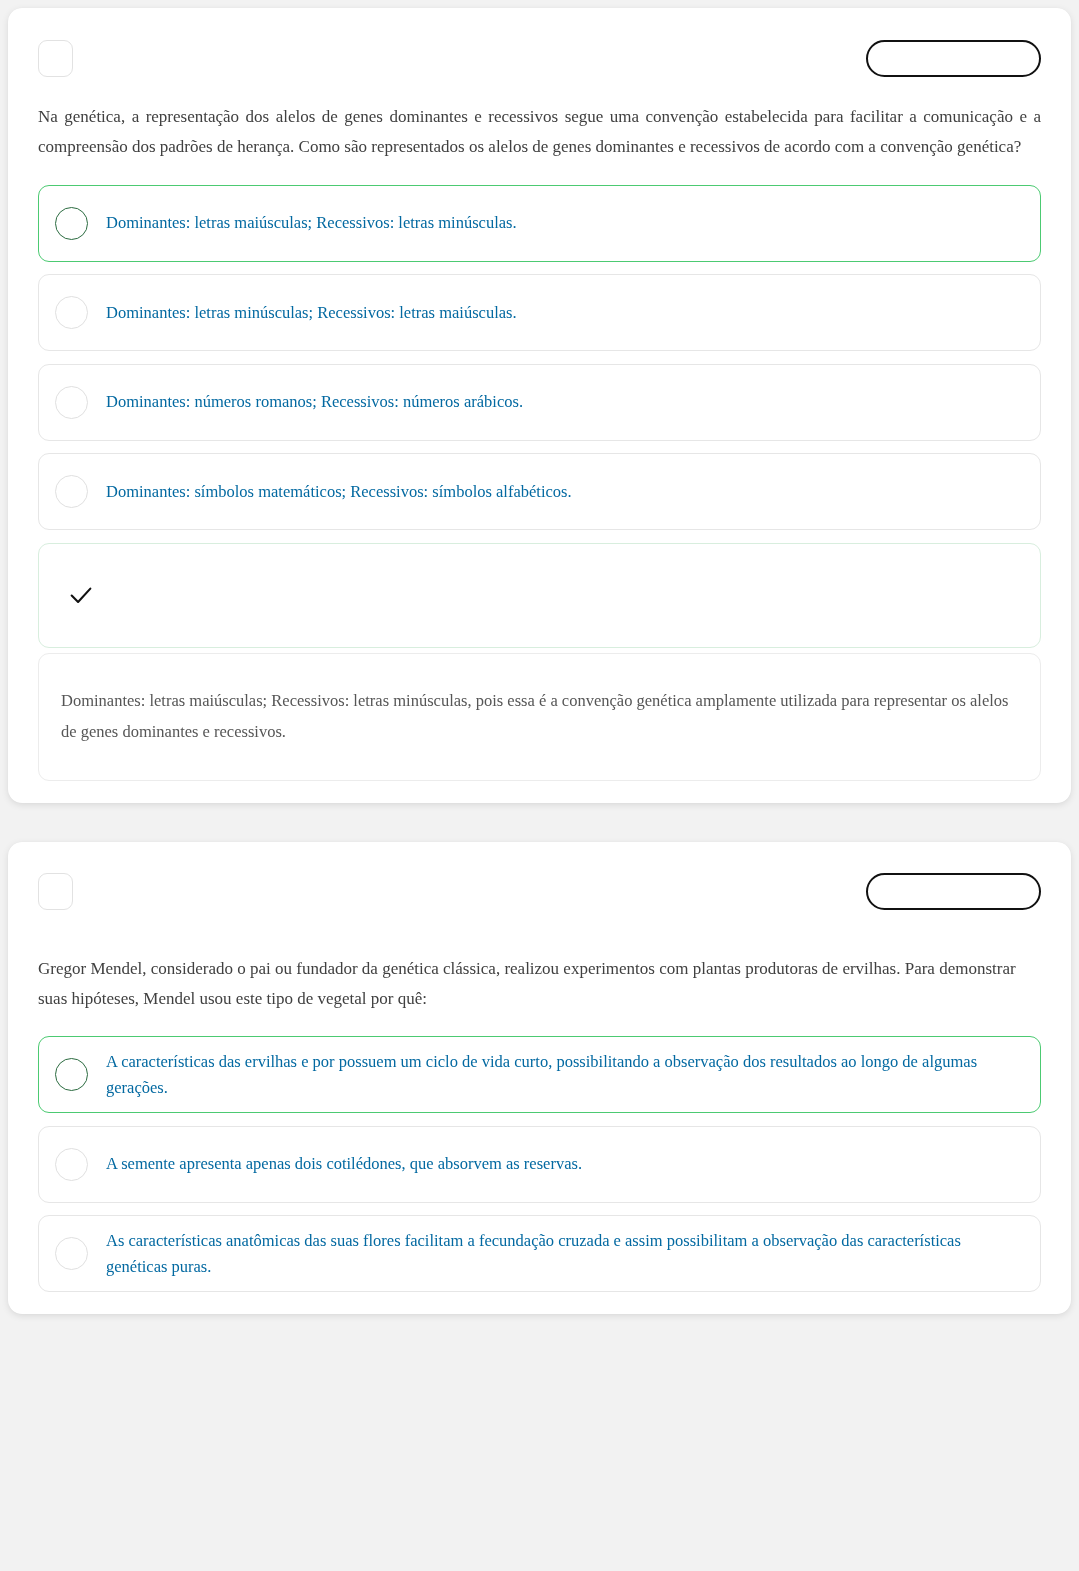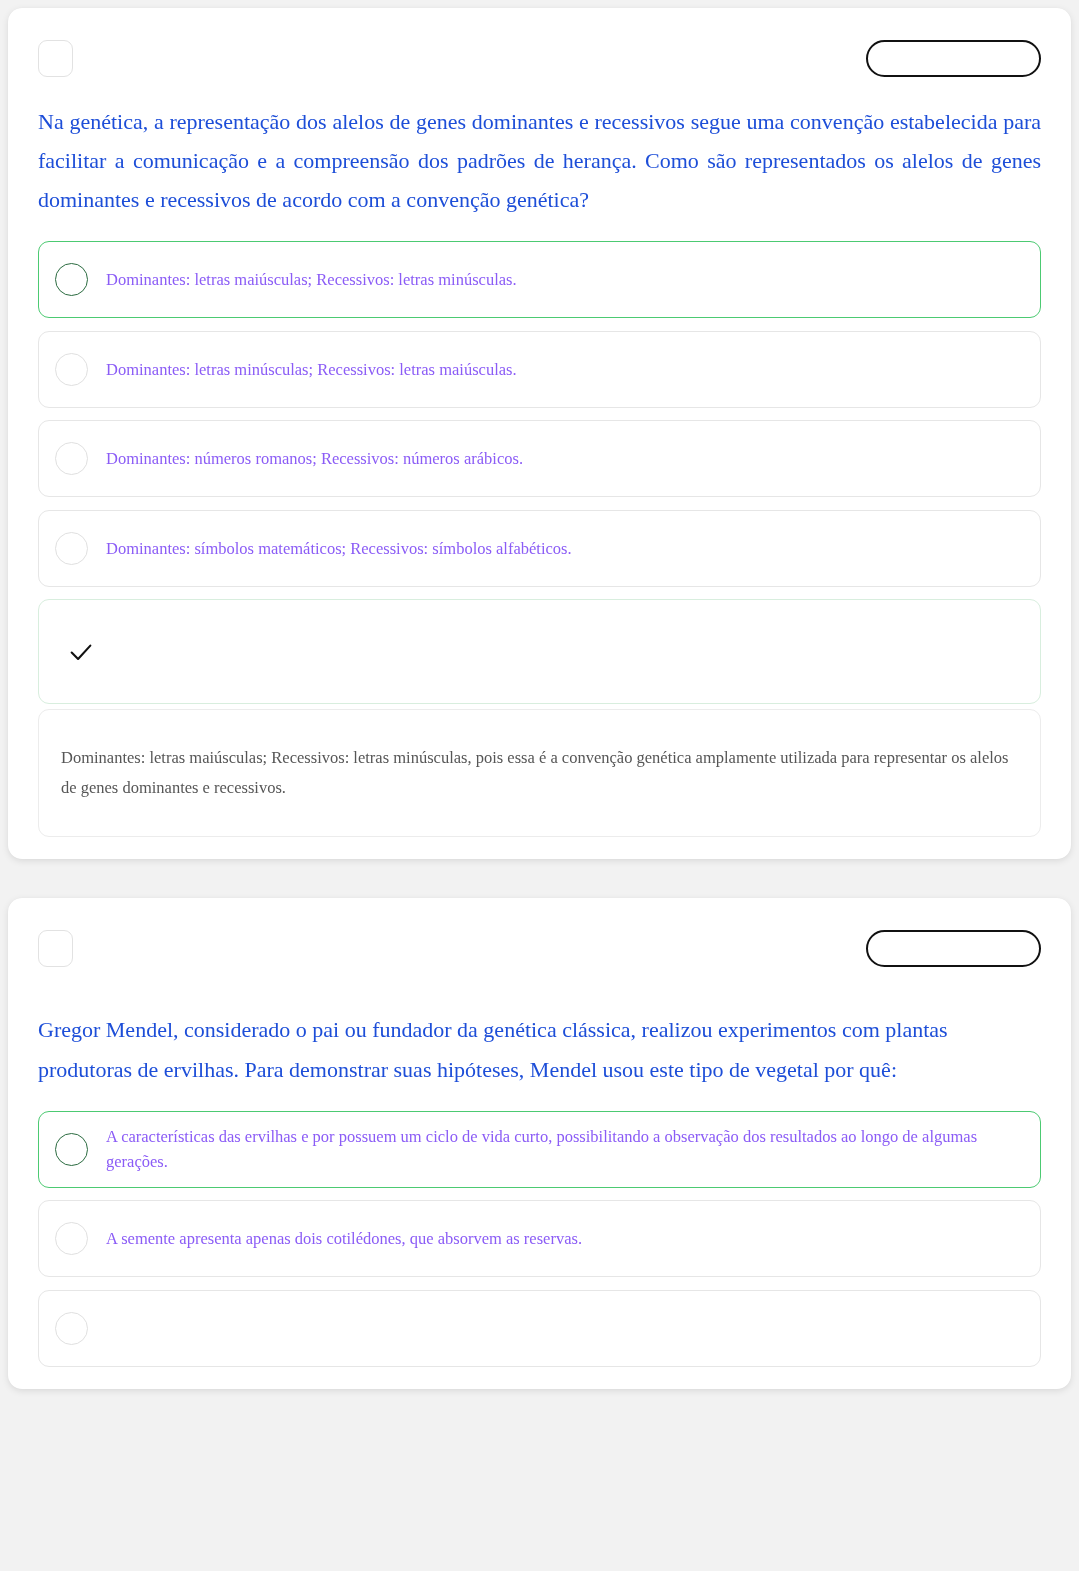--- a/index.html
+++ b/index.html
@@ -62,23 +62,23 @@
     color: #111;
     display: flex;
     align-items: center;
     justify-content: center;
     padding: 0 16px;
     cursor: pointer;
   }
 
   
   .q-text {
-    font-size: 22px;
+    font-size: 17px;
     line-height: 1.78;
-    color: #1d4ed8;
+    color: #404040;
     text-align: justify;
     margin-bottom: 22px;
   }
   .q-text.left { text-align: left; margin-top: 40px; }
 
   
   .options {
     display: flex;
     flex-direction: column;
     gap: 12.5px;
@@ -108,21 +108,21 @@
     background: #fff;
     margin-right: 18px;
   }
 
   .option.selected .radio {
     border: 1.7px solid #2b6b40;
   }
 
   .option-label {
     font-size: 16.5px;
-    color: #8b5cf6;
+    color: #0369a1;
     line-height: 1.55;
     flex: 1 1 auto;
   }
 
   .option-label.center { padding-right: 18px; }
 
   
   .check-box {
     margin-top: 12.5px;
     min-height: 105px;
@@ -231,19 +231,20 @@
         <span class="option-label center">A características das ervilhas e por possuem um ciclo de vida curto, possibilitando a observação dos resultados ao longo de algumas gerações.</span>
       </div>
 
       <div class="option">
         <span class="radio"></span>
         <span class="option-label">A semente apresenta apenas dois cotilédones, que absorvem as reservas.</span>
       </div>
 
       <div class="option">
         <span class="radio"></span>
+        <span class="option-label center">As características anatômicas das suas flores facilitam a fecundação cruzada e assim possibilitam a observação das características genéticas puras.</span>
       </div>
 
     </div>
 
   </section>
 
 </div>
 
 </body></html>

